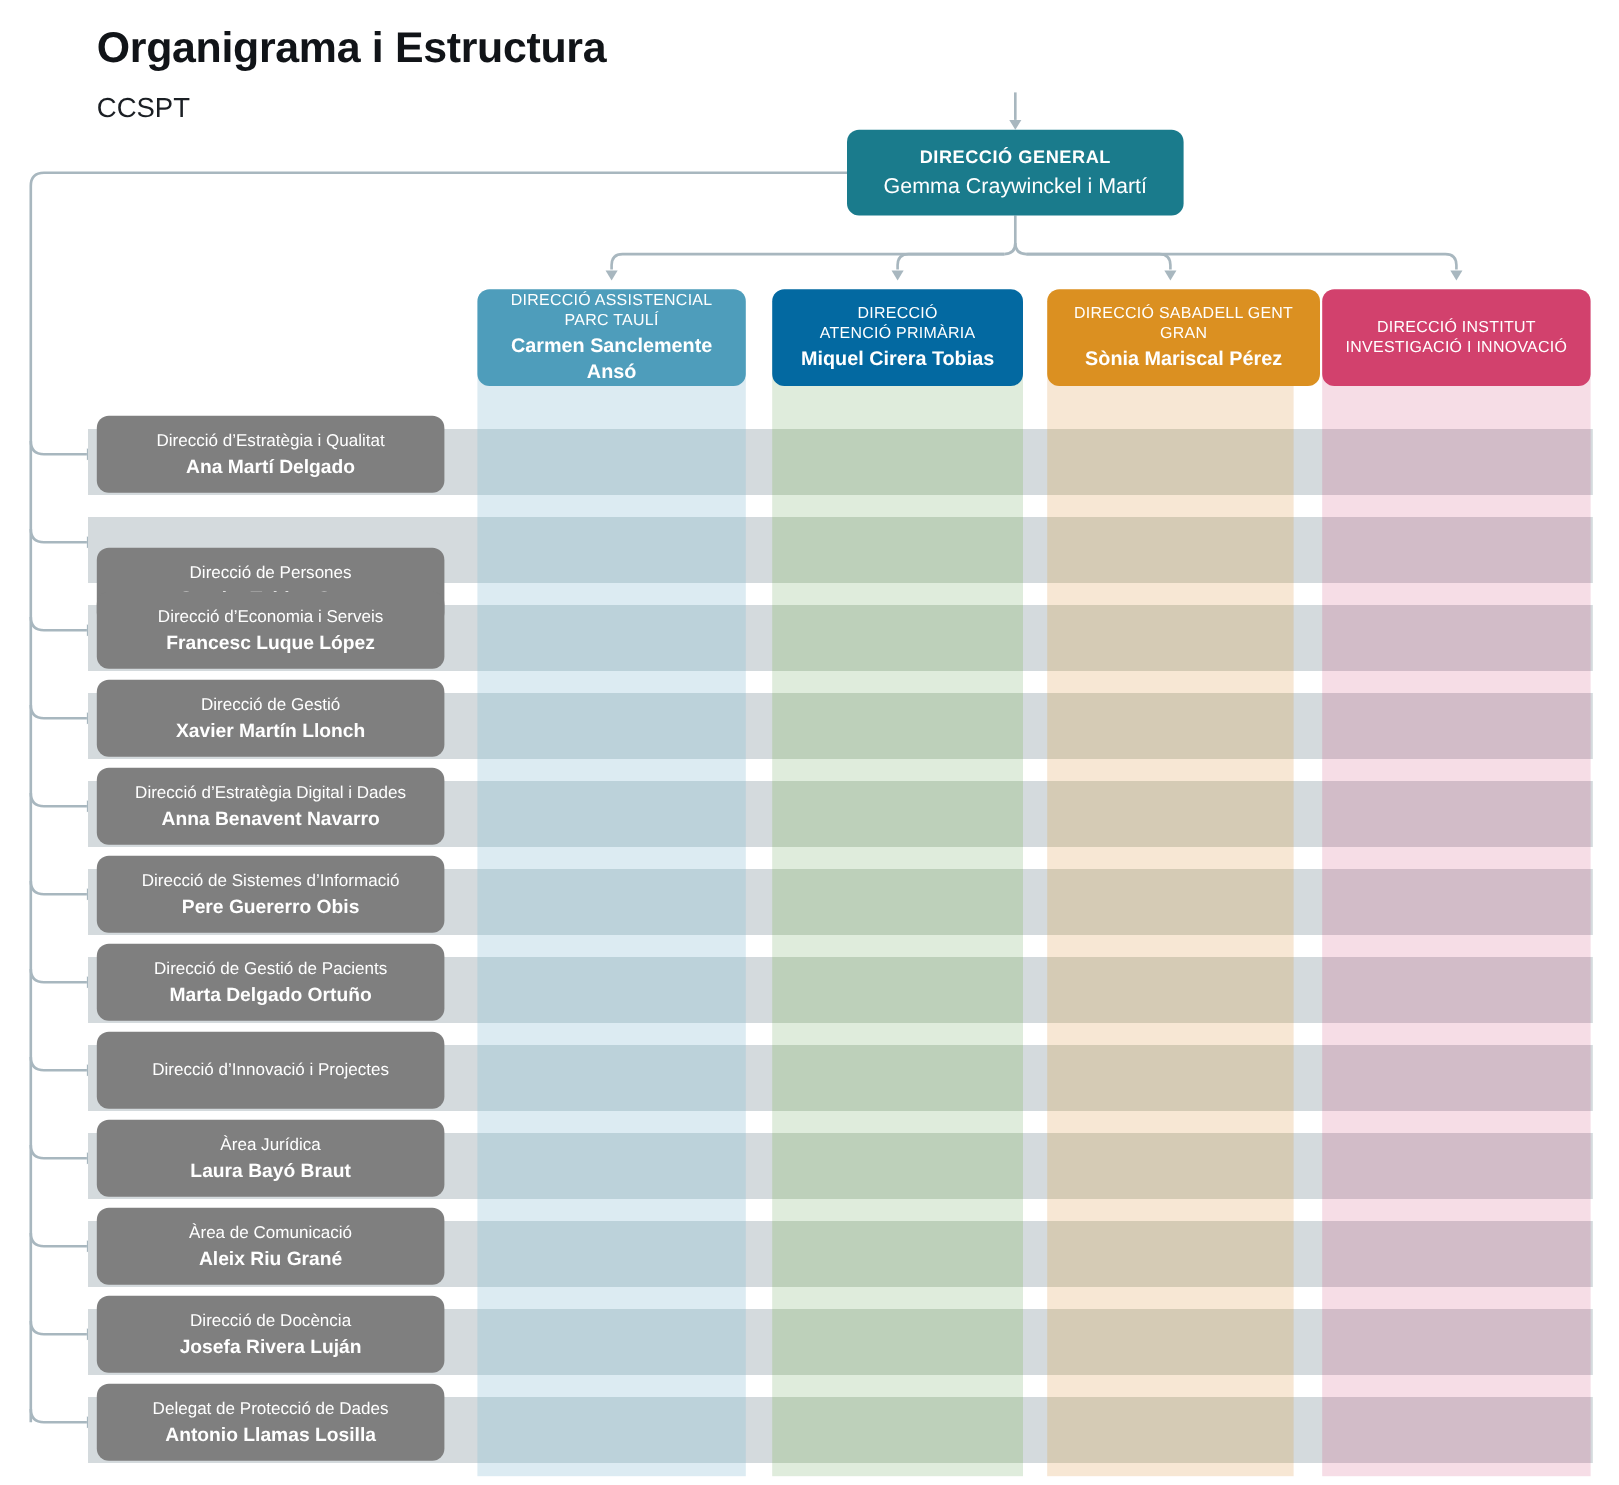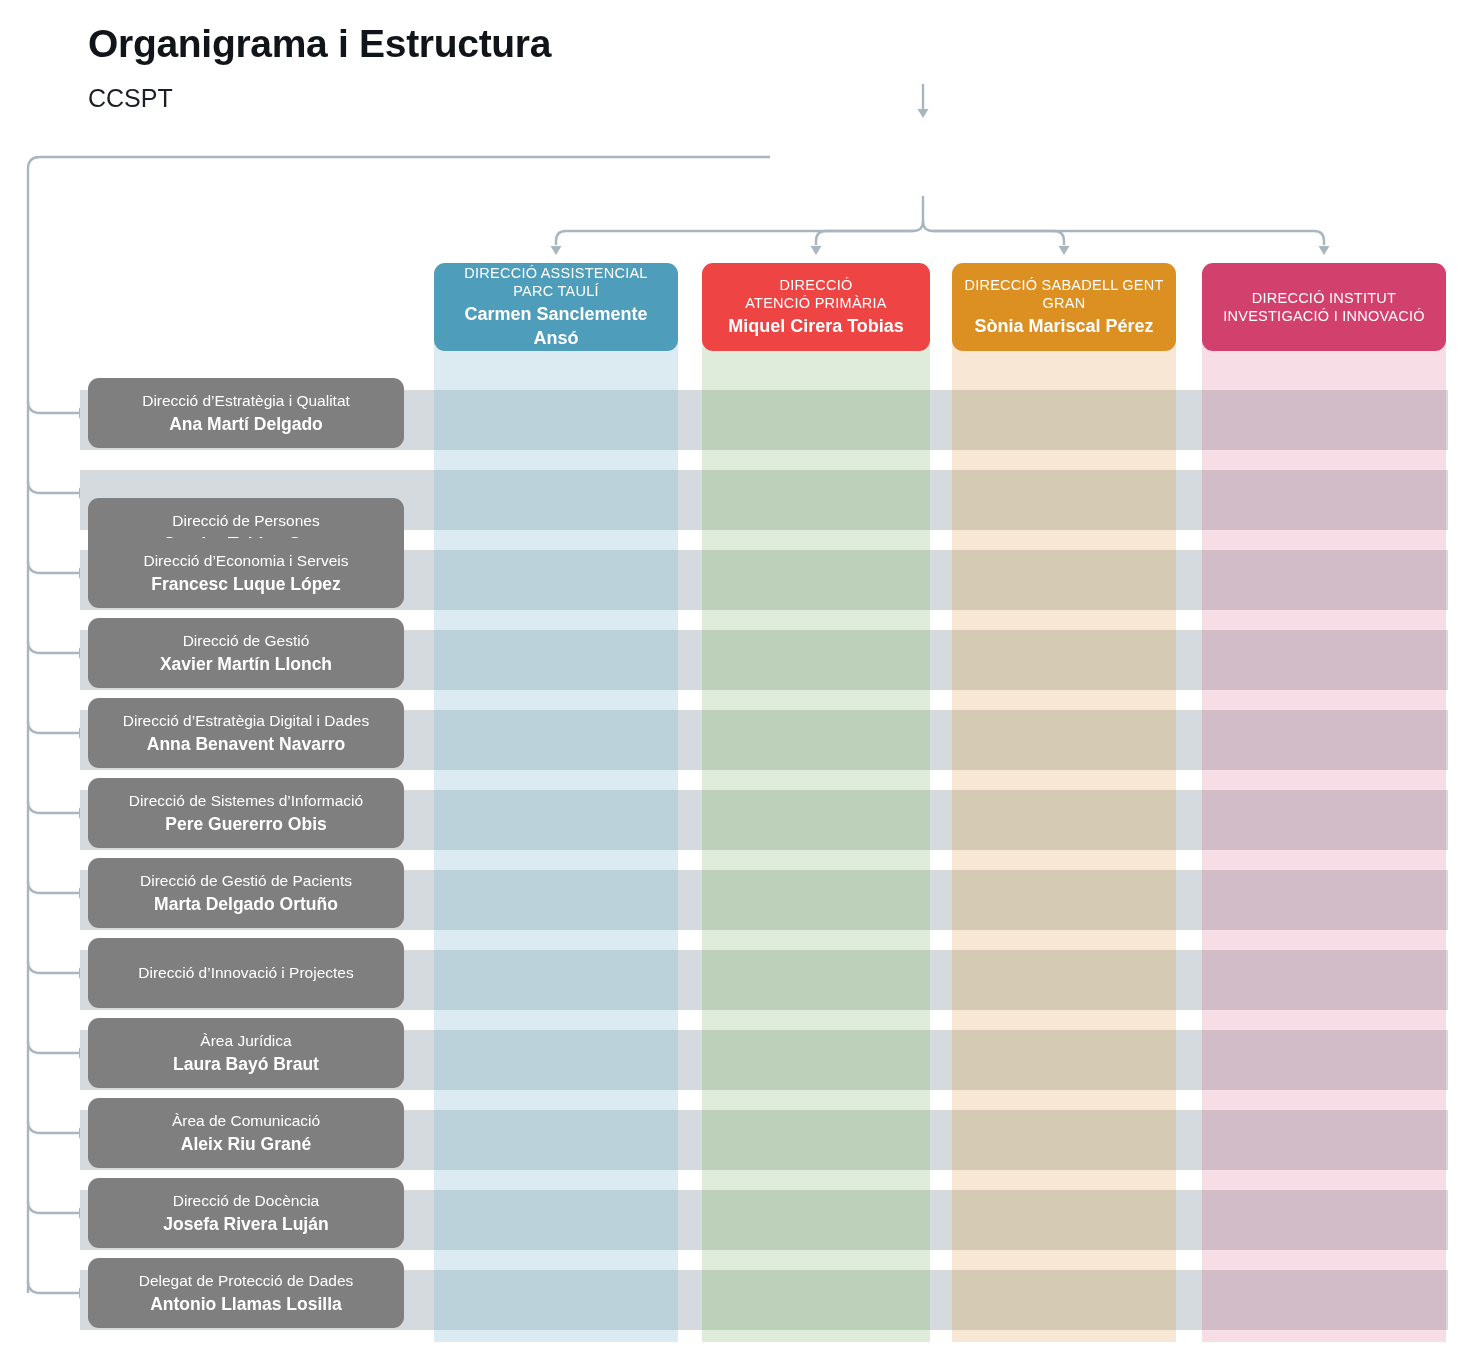--- a/index.html
+++ b/index.html
@@ -179,33 +179,37 @@
         <path d="M 28 1121 Q 28 1133 40 1133 L 79 1133"></path>
         <polygon points="79,1127.5 79,1138.5 88,1133"></polygon>
         <path d="M 28 1201 Q 28 1213 40 1213 L 79 1213"></path>
         <polygon points="79,1207.5 79,1218.5 88,1213"></polygon>
         <path d="M 28 1281 Q 28 1293 40 1293 L 79 1293"></path>
         <polygon points="79,1287.5 79,1298.5 88,1293"></polygon>
       </g>
   </svg>
 
 
+  <div class="topbox" id="node-direccio-general" style="left:770px;top:118px;width:306px;height:78px;">
+    <div class="role">DIRECCIÓ GENERAL</div>
+    <div class="person">Gemma Craywinckel i Martí</div>
+  </div>
 
   <div id="dirboxes">
       <div class="dirbox" style="left: 434px; width: 244px; background: rgb(78, 157, 187);">
         <div class="role">DIRECCIÓ ASSISTENCIAL</div>
         <div class="role">PARC TAULÍ</div>
         <div class="person">Carmen Sanclemente Ansó</div>
       </div>
-      <div class="dirbox" style="left: 702px; width: 228px; background: #ef4444;">
+      <div class="dirbox" style="left: 702px; width: 228px; background: #0369a1;">
         <div class="role">DIRECCIÓ</div>
         <div class="role">ATENCIÓ PRIMÀRIA</div>
         <div class="person">Miquel Cirera Tobias</div>
       </div>
-      <div class="dirbox" style="left: 952px; width: 224px; background: rgb(219, 144, 33);">
+      <div class="dirbox" style="left: 952px; width: 248px; background: rgb(219, 144, 33);">
         <div class="role">DIRECCIÓ SABADELL GENT</div>
         <div class="role">GRAN</div>
         <div class="person">Sònia Mariscal Pérez</div>
       </div>
       <div class="dirbox" style="left: 1202px; width: 244px; background: rgb(210, 65, 109);">
         <div class="role">DIRECCIÓ INSTITUT</div>
         <div class="role">INVESTIGACIÓ I INNOVACIÓ</div>
       </div>
     </div>
 

